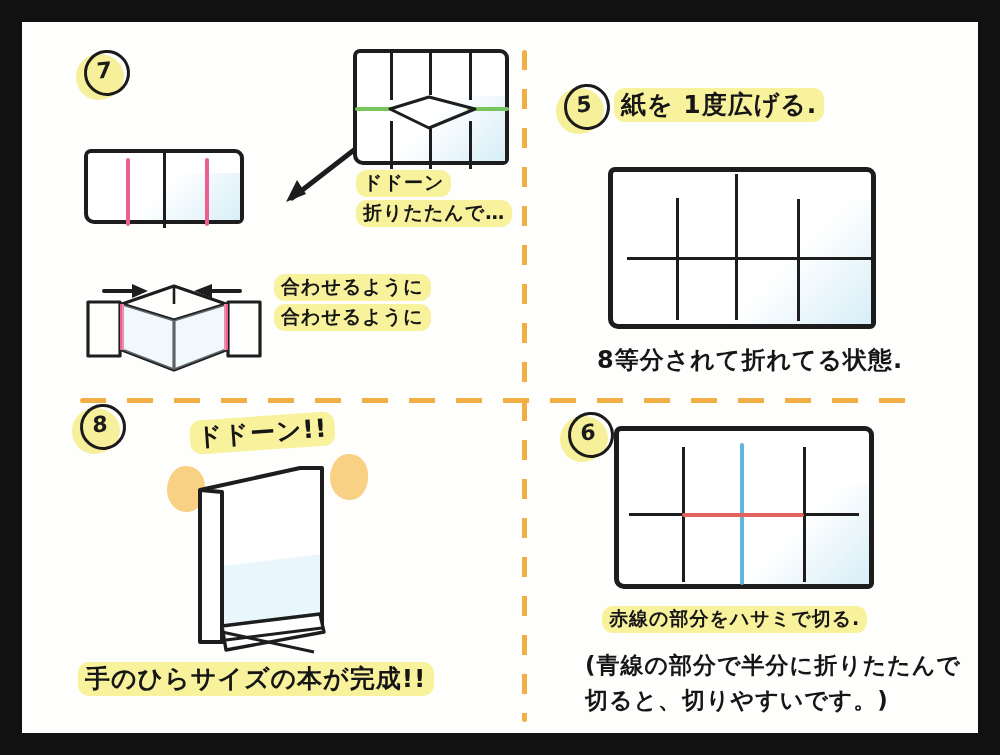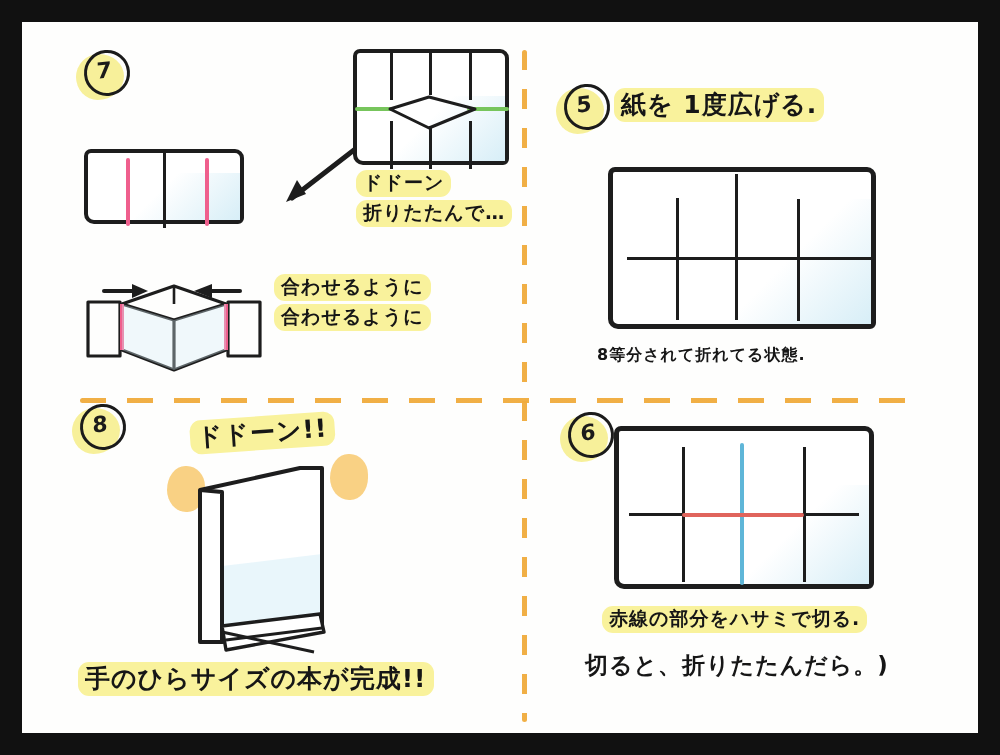--- a/index.html
+++ b/index.html
@@ -210,21 +210,21 @@
       <div>
         <div class="sheetbox" style="left:78px;top:145px;width:268px;height:162px;border-width:5px;">
           <div class="shade" style="left:45%;top:18%;right:0;bottom:0;"></div>
           <div class="vline" style="left:63px;top:26px;height:122px;"></div>
           <div class="vline" style="left:122px;top:2px;height:146px;"></div>
           <div class="vline" style="left:184px;top:27px;height:122px;"></div>
           <div class="hline" style="left:14px;top:85px;width:244px;"></div>
         </div>
       </div>
 
-      <div class="cap plain" style="left:60px;top:322px;font-size:16px;">
+      <div class="cap plain" style="left:60px;top:322px;font-size:24px;">
         <span class="ln">8等分されて折れてる状態.</span>
       </div>
     </div>
 
     <div class="panel" style="left:0;top:382px;width:498px;height:329px;">
 
       <div class="badge" style="left:50px;top:0px;">
         <div class="blob"></div>
         <div class="ring"></div>
         <div class="num">8</div>
@@ -272,18 +272,19 @@
           <div class="hline" style="left:182px;top:82px;width:58px;"></div>
           <div class="redline" style="left:63px;top:82px;width:122px;"></div>
         </div>
       </div>
 
       <div class="cap hl" style="left:72px;top:202px;font-size:19px;">
         <span class="ln">赤線の部分をハサミで切る.</span>
       </div>
 
       <div class="cap plain" style="left:48px;top:246px;font-size:23px;">
-        <span class="ln"> 切ると、折りたたんだら。)</span>
+        <span class="ln">(青線の部分で半分に折りたたんで</span>
+        <span class="ln"> 切ると、切りやすいです。)</span>
       </div>
     </div>
 
   </div>
 </div>
 
 </body></html>

